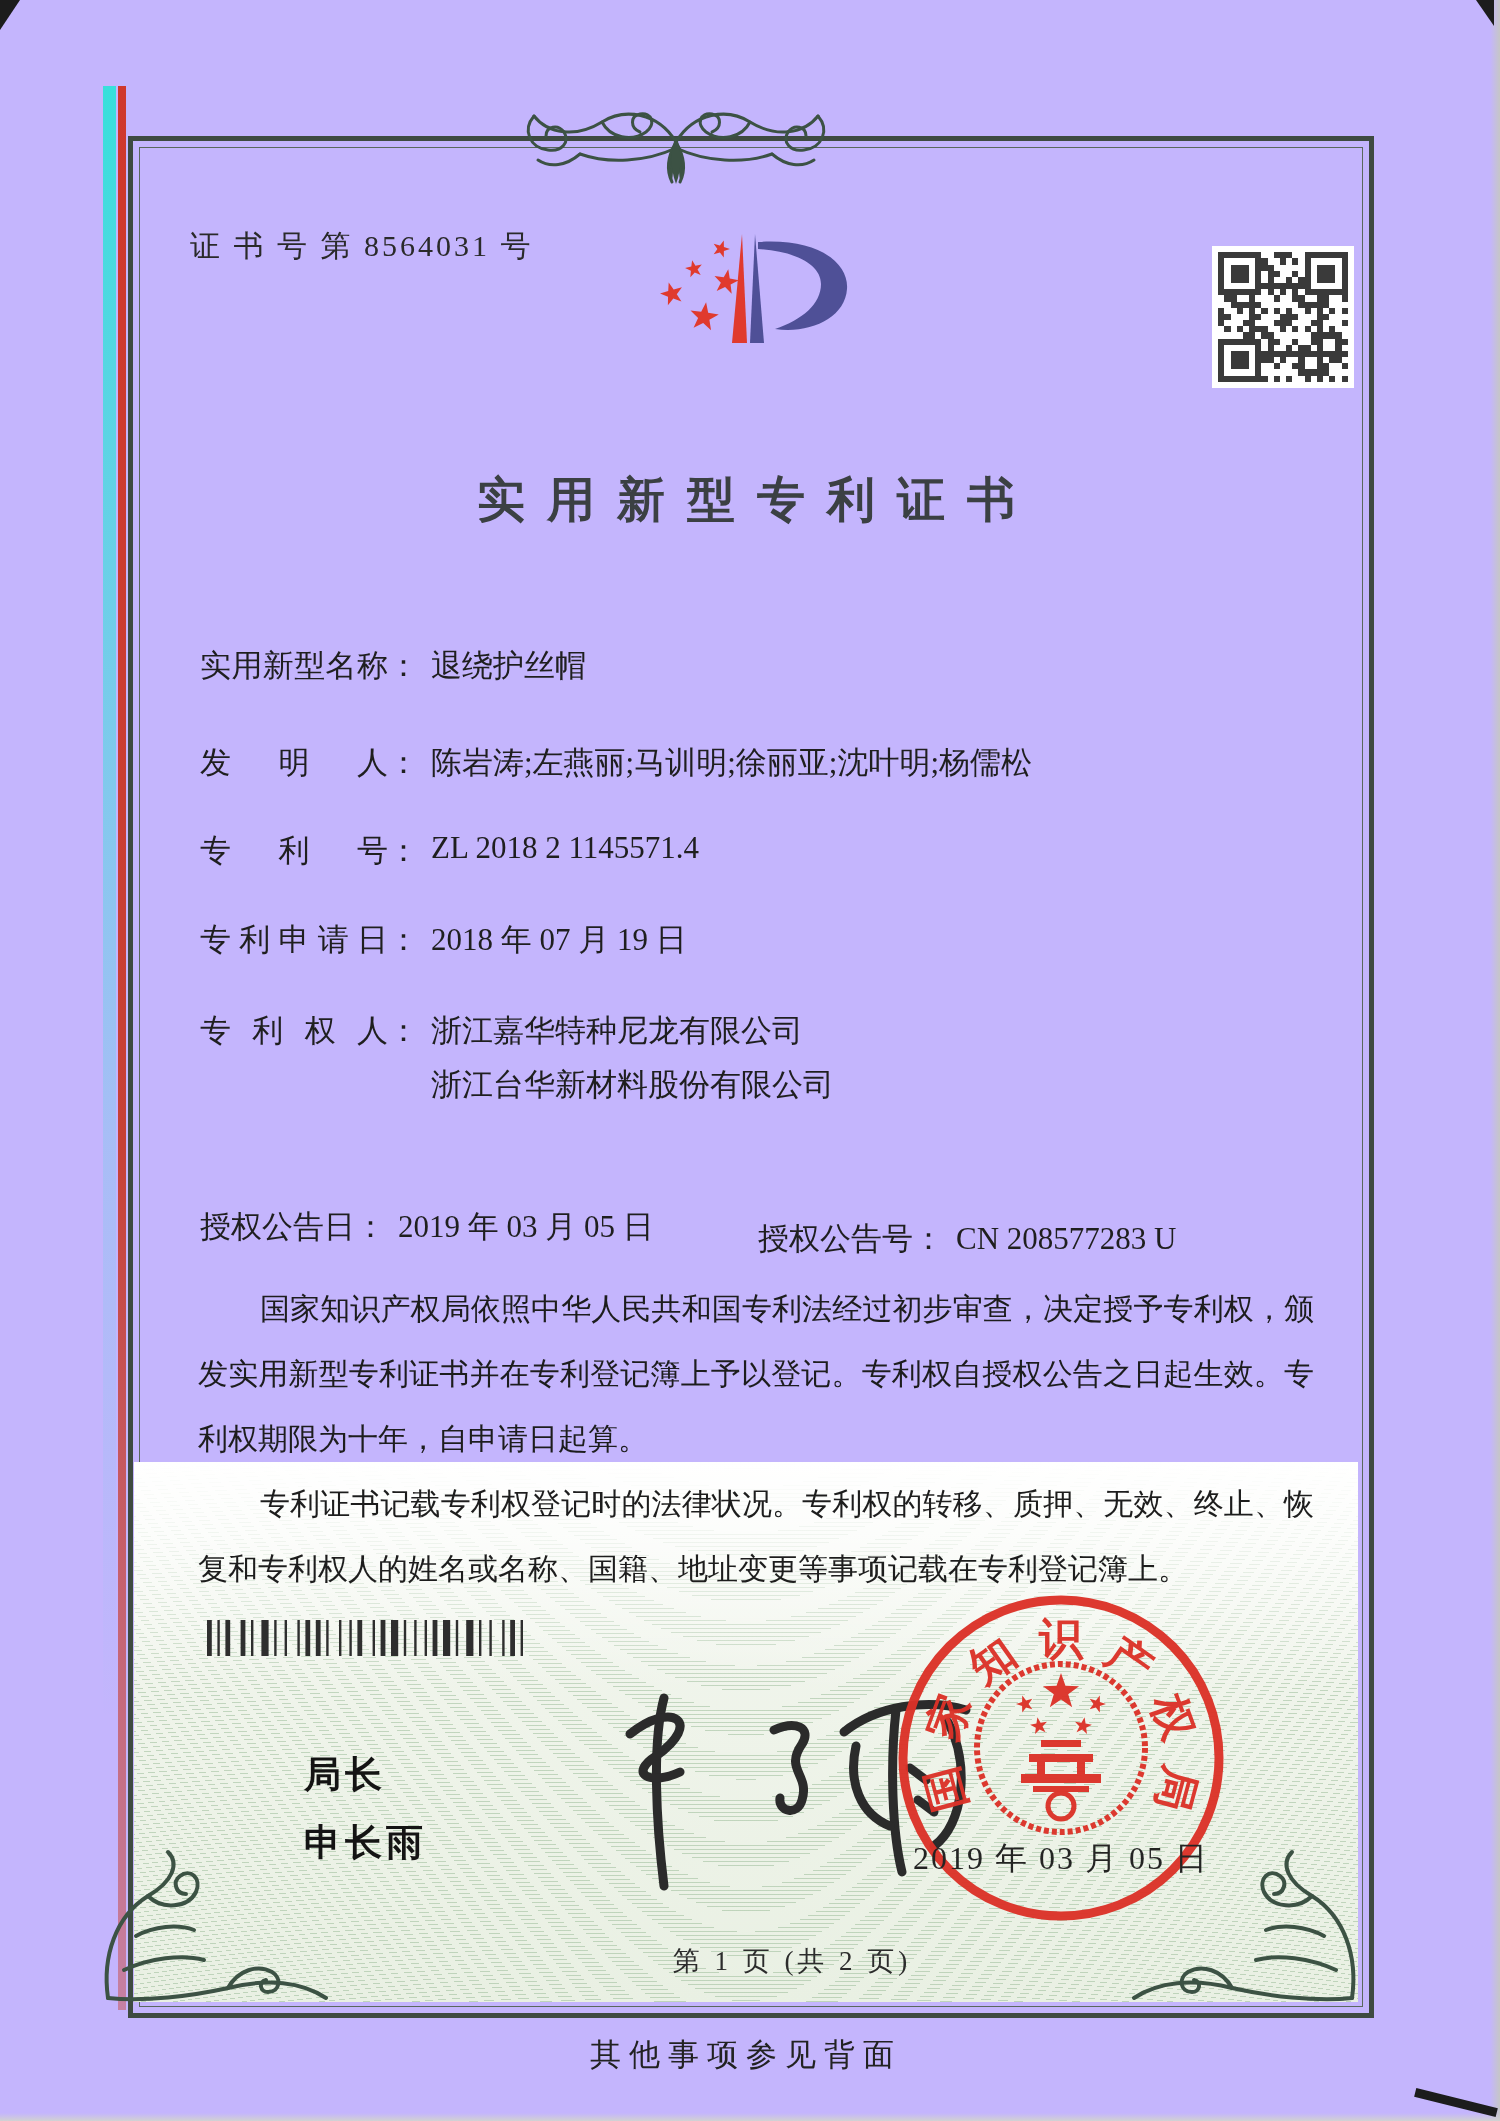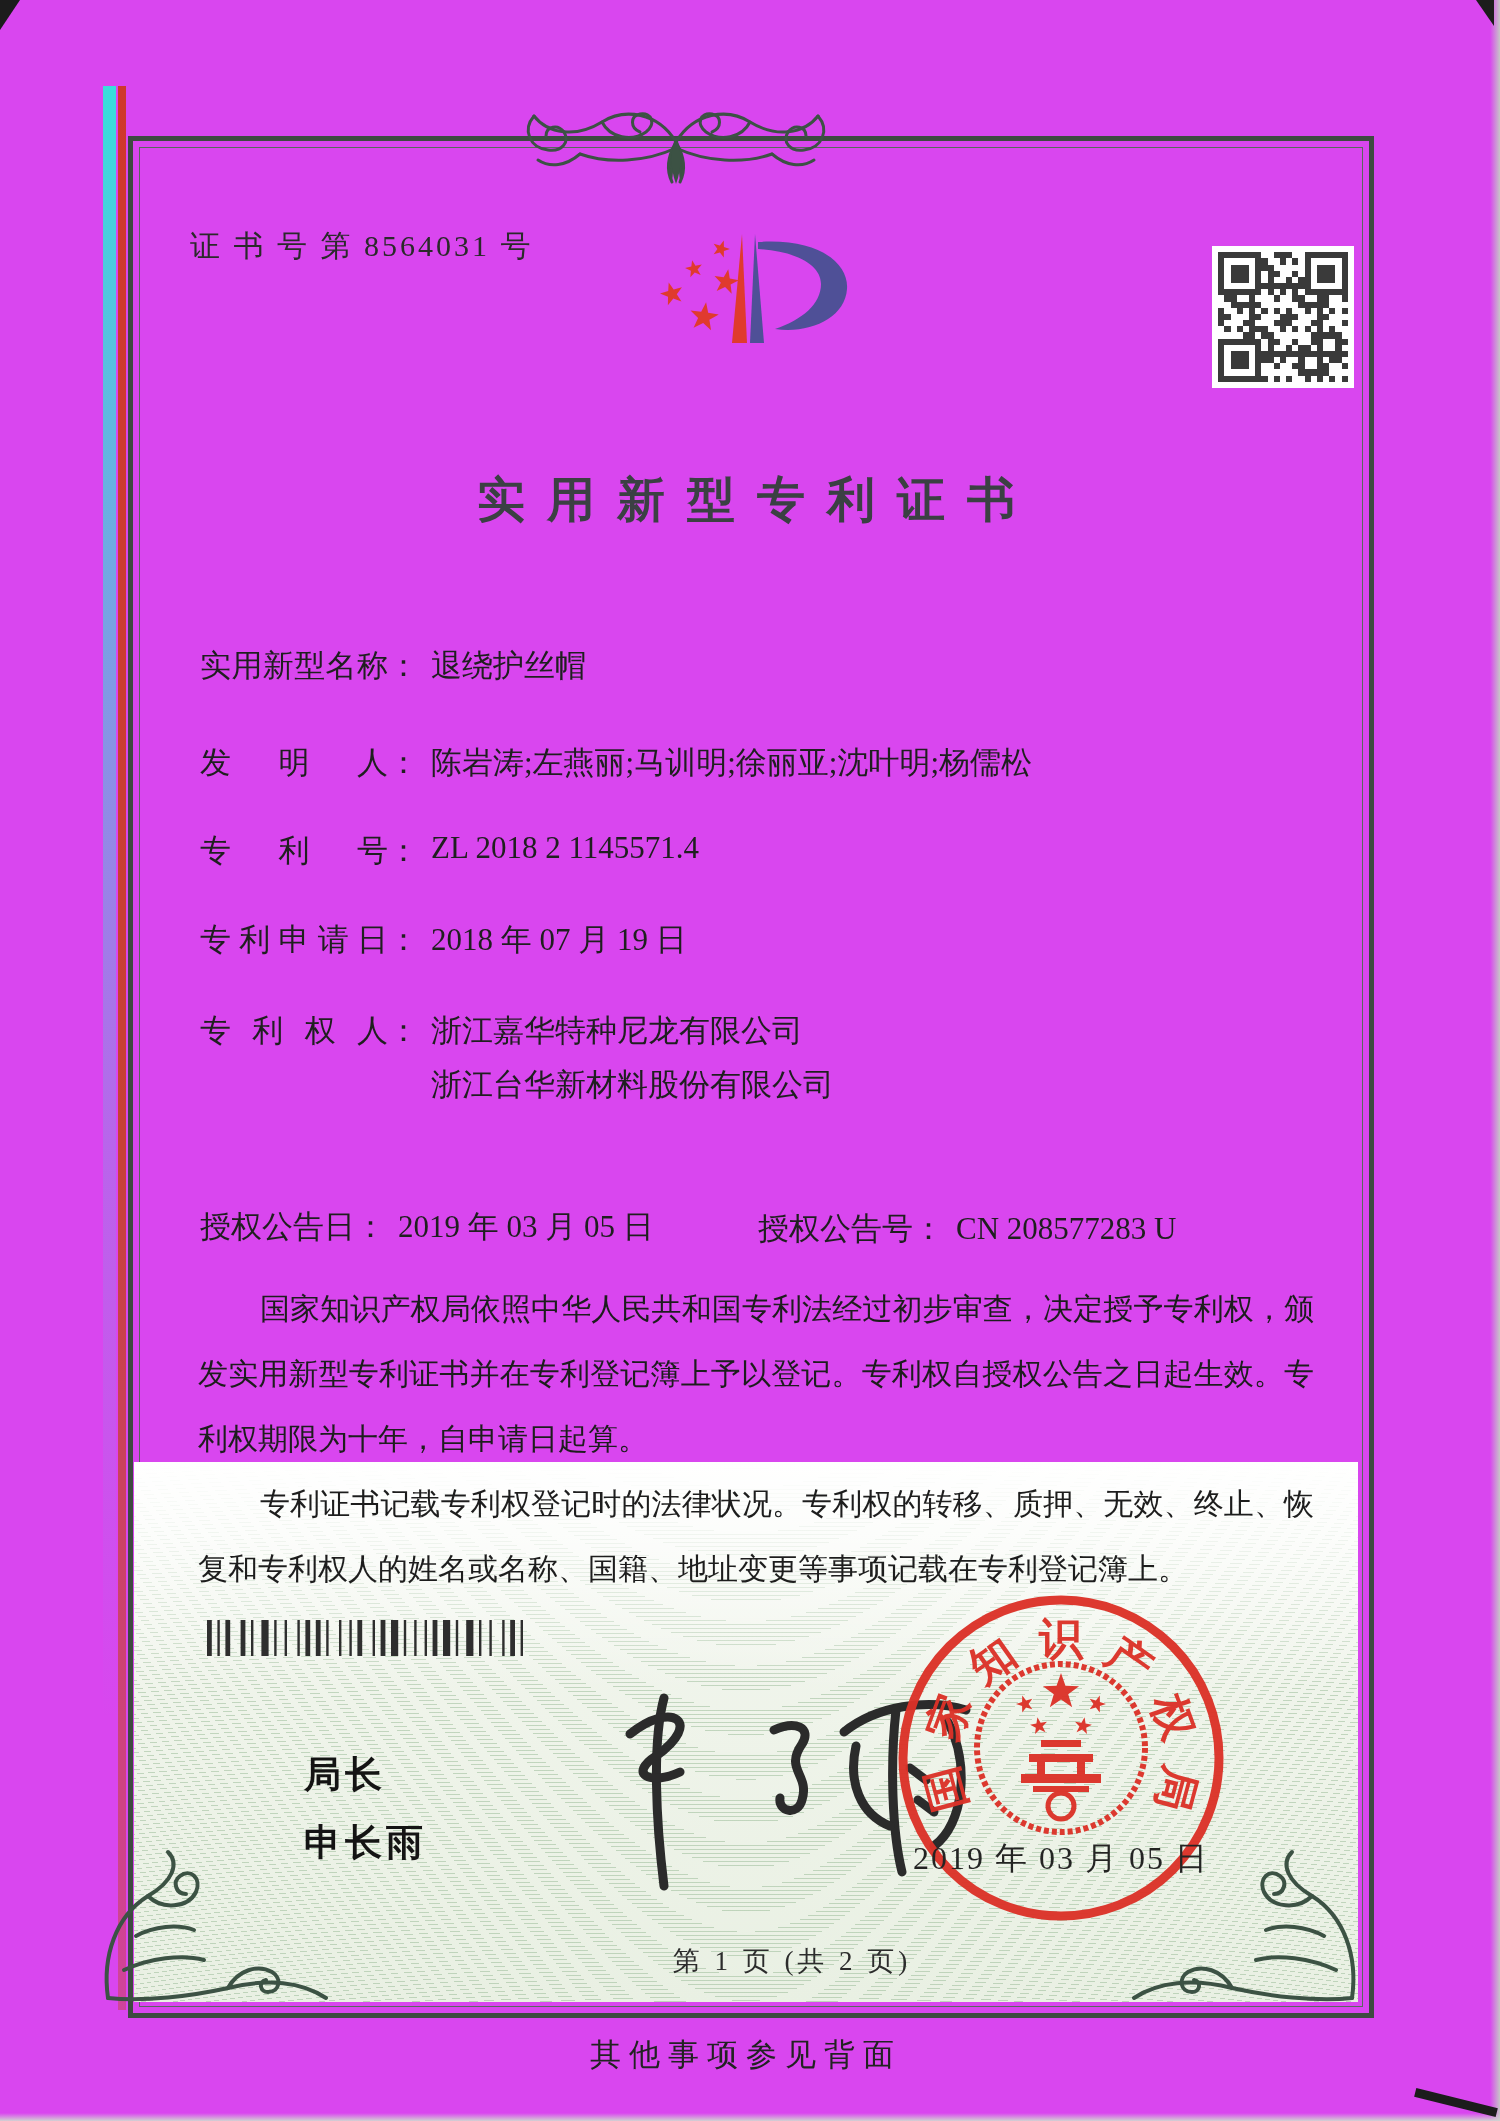--- a/index.html
+++ b/index.html
@@ -1,16 +1,16 @@
 <!DOCTYPE html>
 <html><head>
 <meta charset="utf-8">
 <style>
   html,body{margin:0;padding:0;background:#ffffff;}
-  .page{position:relative;width:1500px;height:2121px;background:#d946ef;overflow:hidden;
+  .page{position:relative;width:1500px;height:2121px;background:#c4b5fd;overflow:hidden;
         font-family:"Liberation Serif","DejaVu Serif",serif;color:#1f1f1f;}
   
   .page-edge-right{position:absolute;right:0;top:0;width:10px;height:100%;
     background:linear-gradient(90deg,rgba(0,0,0,0),#c6c6c6);}
   .page-edge-bottom{position:absolute;left:0;bottom:0;width:100%;height:8px;
     background:linear-gradient(180deg,rgba(0,0,0,0),#d2d2d2);}
   .corner-speck{position:absolute;background:#1c1c1c;}
   .speck-tl{left:0;top:0;width:20px;height:30px;clip-path:polygon(0 0,100% 0,0 100%);}
   .speck-tr{right:6px;top:0;width:18px;height:26px;clip-path:polygon(0 0,100% 0,100% 100%);}
   .speck-br{right:2px;bottom:14px;width:84px;height:9px;transform:rotate(14deg);}
@@ -36,21 +36,21 @@
   .logo{position:absolute;left:642px;top:228px;width:250px;height:115px;}
   .qr{position:absolute;left:1212px;top:246px;width:142px;height:142px;background:#fff;}
   .title{position:absolute;left:128px;top:468px;width:1236px;text-align:center;
     font-size:48px;font-weight:bold;letter-spacing:22px;color:#3b4043;text-indent:22px;}
   
   .frow{position:absolute;left:200px;font-size:31px;white-space:nowrap;}
   .flabel{display:inline-block;width:188px;text-align:justify;text-align-last:justify;vertical-align:top;}
   .fcolon{display:inline-block;margin-right:12px;}
   .fvalue{display:inline-block;vertical-align:top;}
   .v2{margin-top:29px;}
-  .grant2{position:absolute;left:558px;top:2px;white-space:nowrap;}
+  .grant2{position:absolute;left:558px;top:12px;white-space:nowrap;}
   
   .paras{position:absolute;left:198px;top:1276px;width:1116px;font-size:30px;line-height:65px;color:#1d1d1d;}
   .paras p{margin:0;text-indent:62px;text-align:justify;}
   
   .barcode{position:absolute;left:205px;top:1620px;width:330px;height:36px;}
   
   .director{position:absolute;left:260px;font-size:37px;font-weight:600;color:#141414;
     font-family:"Liberation Sans","DejaVu Sans",sans-serif;letter-spacing:4px;margin-left:44px;}
   .dt{top:1750px;} .dn{top:1818px;}
   .signature{position:absolute;left:592px;top:1672px;width:430px;height:240px;}

